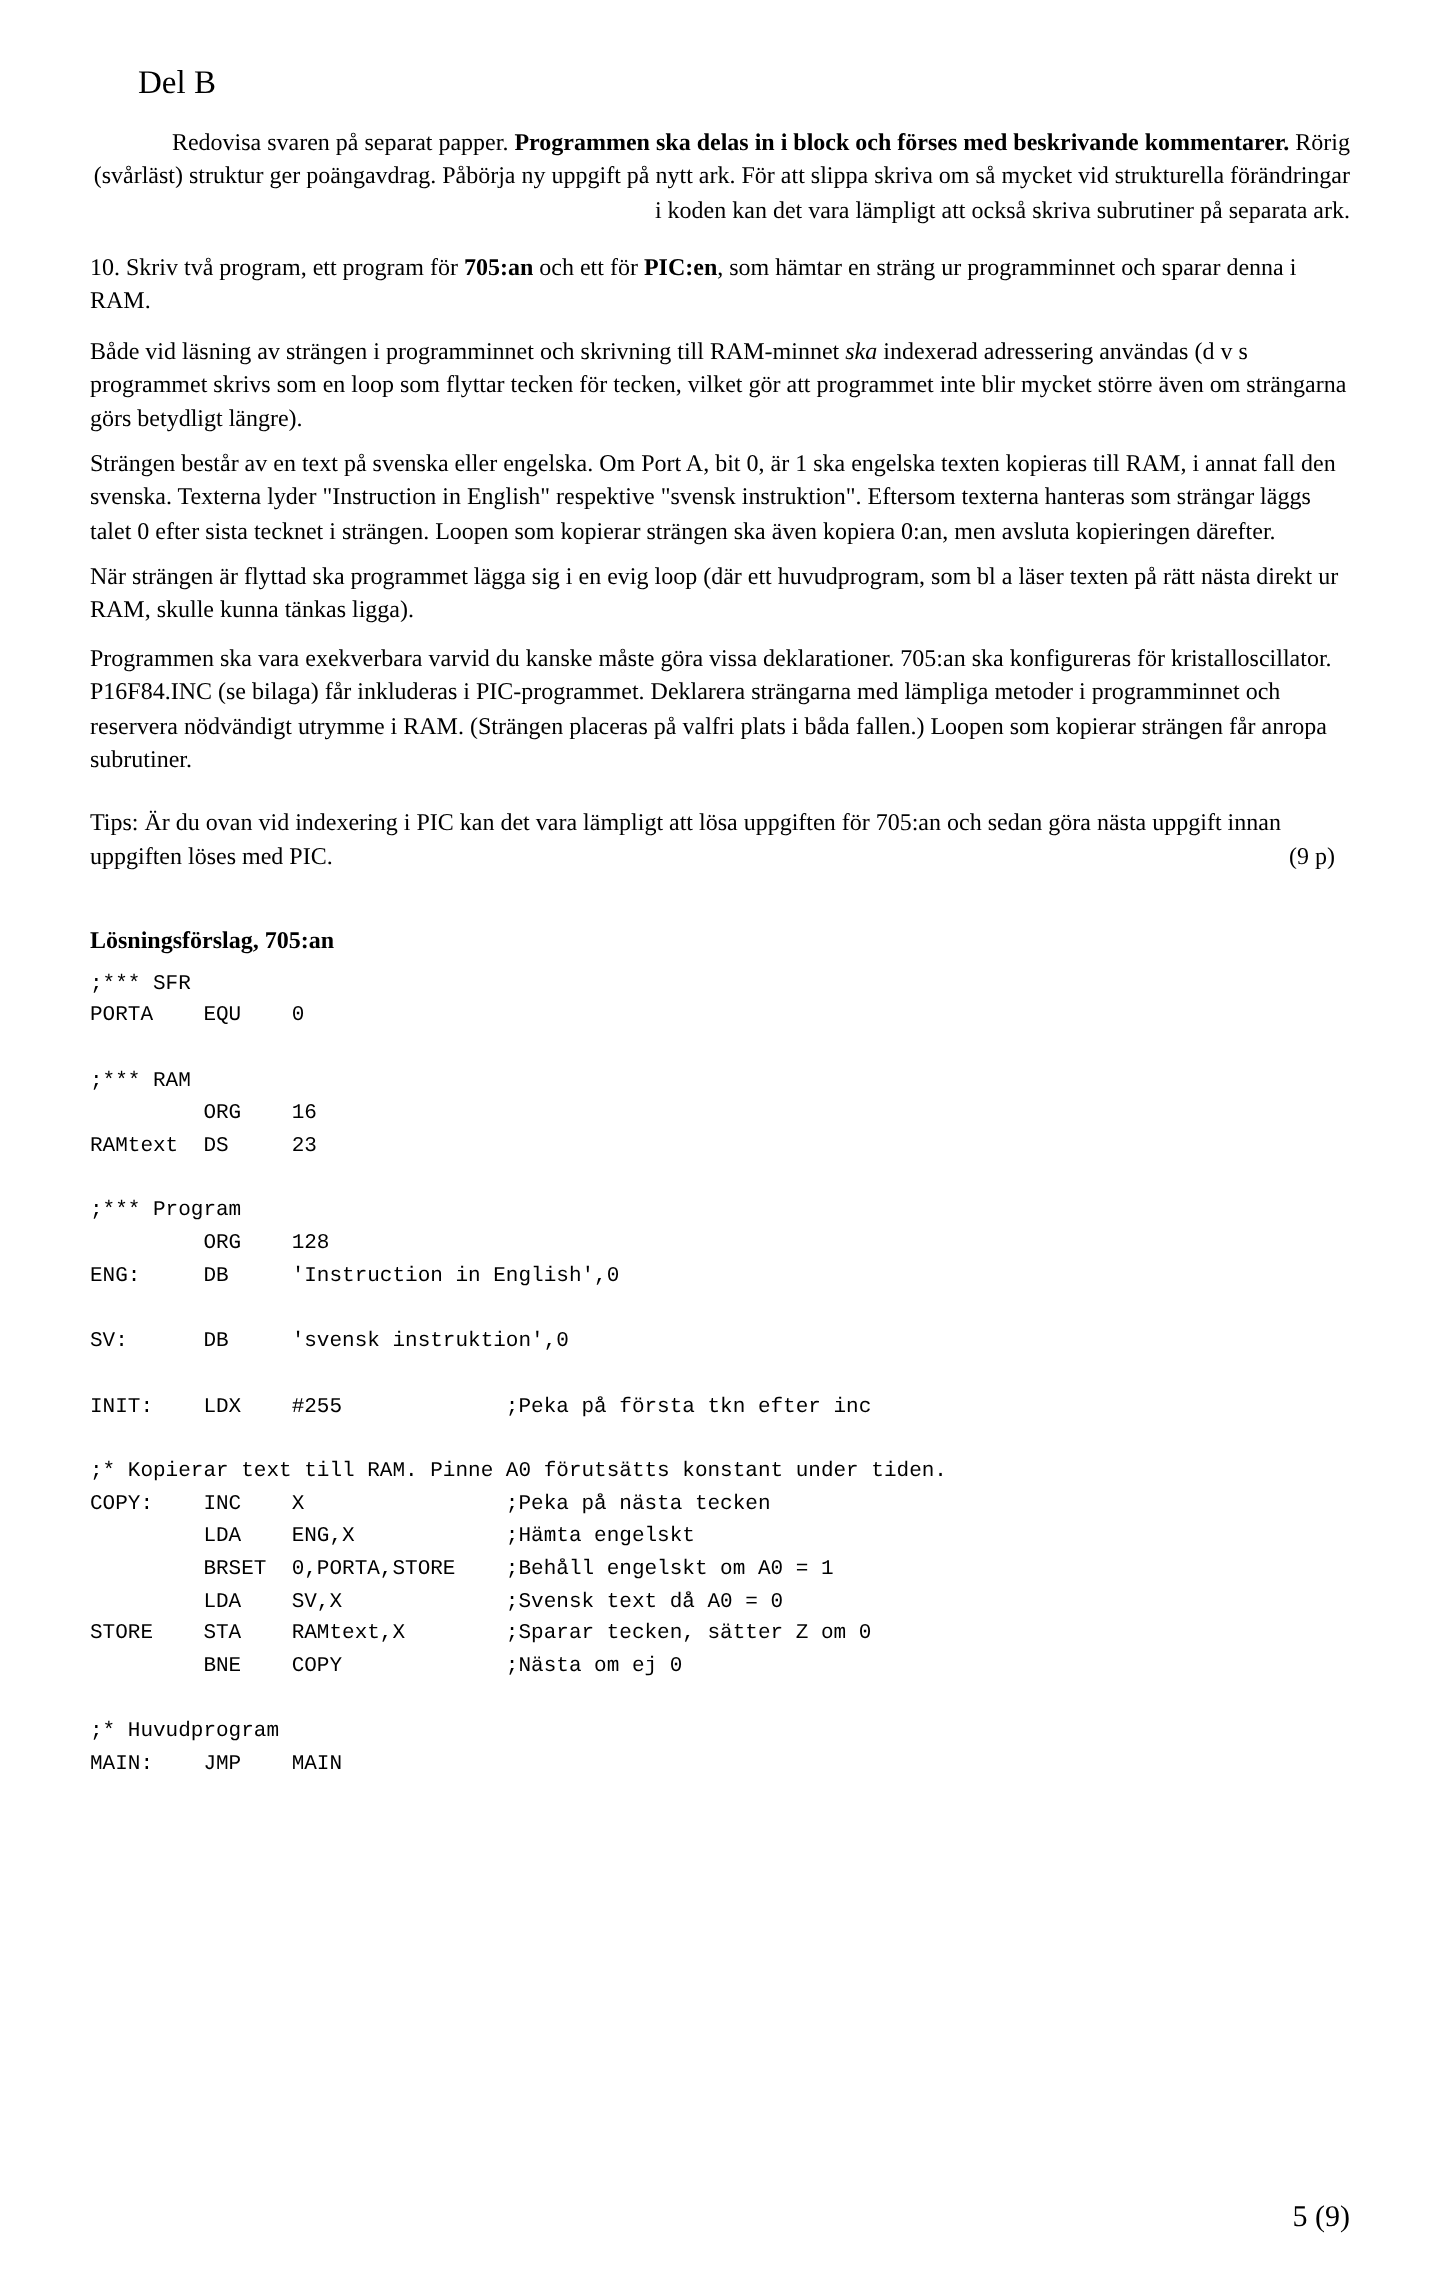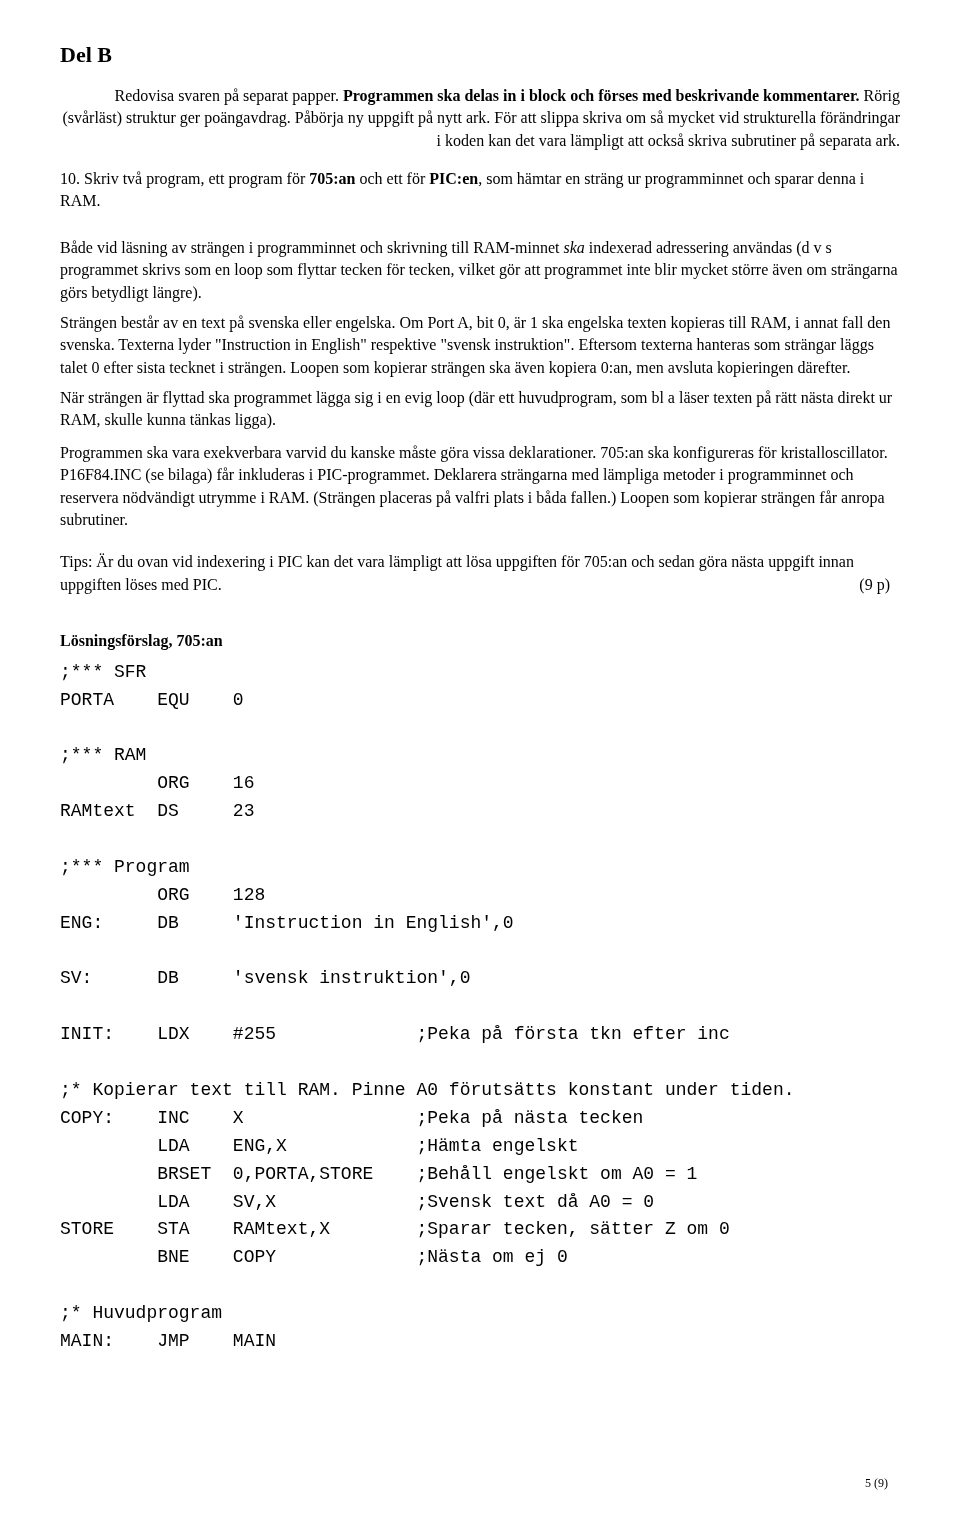--- a/index.html
+++ b/index.html
@@ -15,32 +15,33 @@
       font-size: 16px;
       line-height: 1.4;
       width: 960px;
       min-height: 1522px;
       padding: 40px 60px 40px 60px;
       position: relative;
     }
 
     .section-title {
       font-size: 22px;
-      font-weight: bold;
+      font-weight: normal;
       margin-bottom: 14px;
+      margin-left: 32px;
     }
 
     .intro-paragraph {
       margin-bottom: 0;
       text-align: right;
     }
 
     .task-number {
       margin-top: 16px;
-      margin-bottom: 24px;
+      margin-bottom: 11px;
       font-size: 16px;
     }
 
     .task-body {
       margin-bottom: 8px;
     }
 
     .tips-block {
       margin-top: 20px;
       margin-bottom: 16px;
@@ -49,31 +50,31 @@
     .solution-header {
       color: #000000;
       font-size: 16px;
       font-weight: bold;
       margin-top: 18px;
       margin-bottom: 6px;
     }
 
     .code-block {
       font-family: 'Courier New', Courier, monospace;
-      font-size: 18px;
+      font-size: 14px;
       line-height: 1.55;
       white-space: pre;
       margin-bottom: 4px;
     }
 
     .page-number {
       position: absolute;
       bottom: 30px;
-      right: 72px;
-      font-size: 12px;
+      right: 60px;
+      font-size: 20px;
       font-family: 'Times New Roman', Times, serif;
     }
 
     b, strong {
       font-weight: bold;
     }
 
     .italic {
       font-style: italic;
     }

